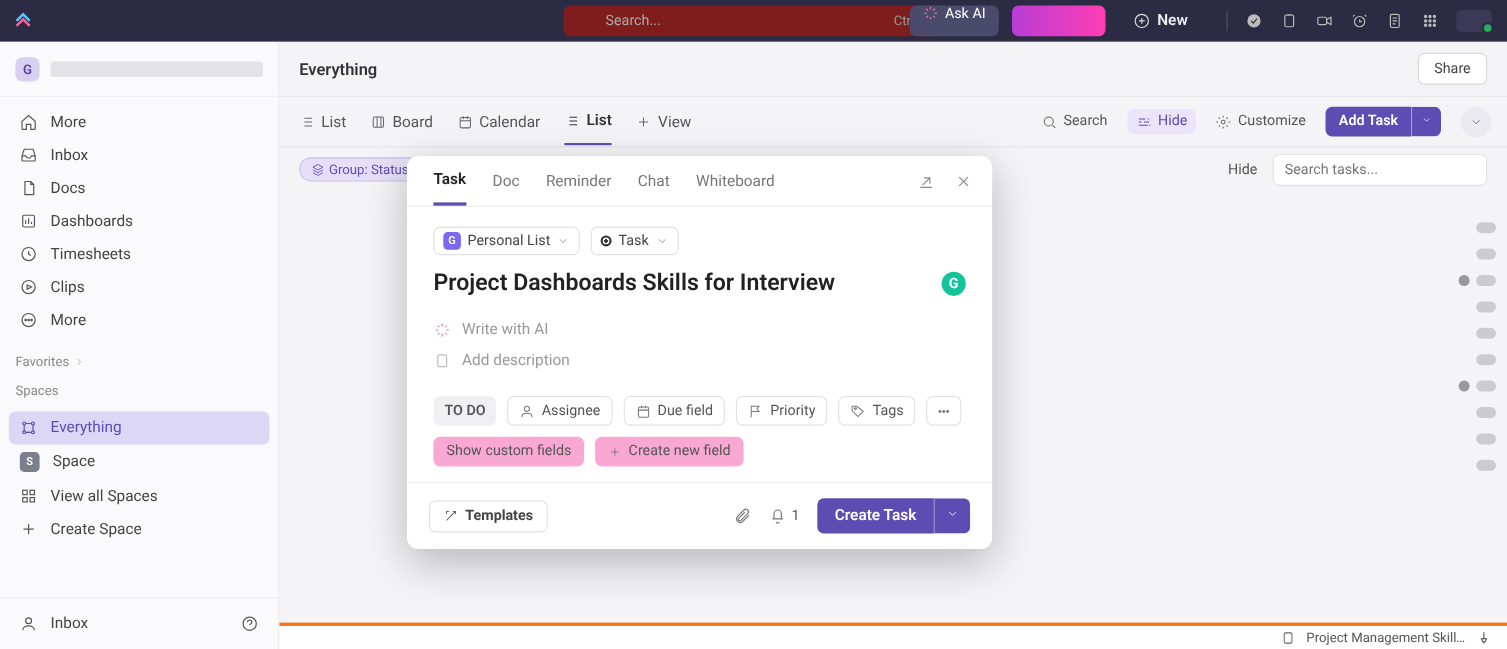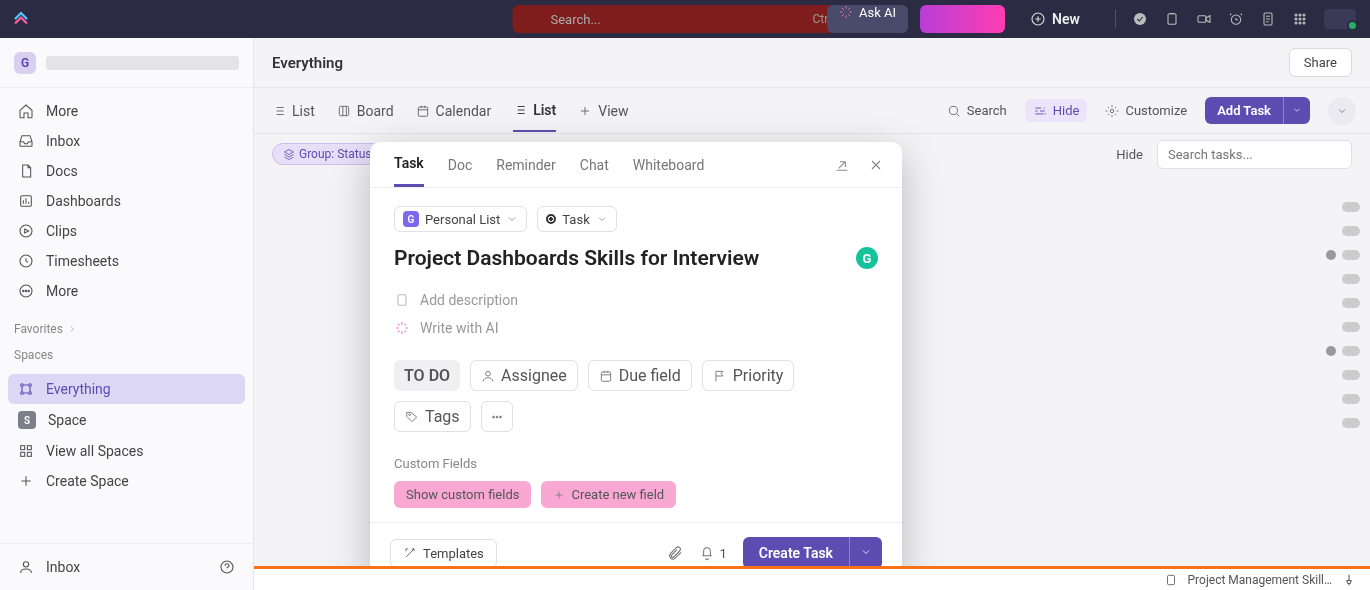--- a/index.html
+++ b/index.html
@@ -75,29 +75,29 @@
 .modal-body { padding:18px 24px 14px;}
 .location-row { display:flex; gap:10px; margin-bottom:14px;}
 .loc-chip { border:1px solid #e0e0e5; border-radius:6px; padding:4px 8px; display:flex; align-items:center; gap:6px; font-size:13px; color:#444;}
 .loc-chip .ws-mini { width:16px; height:16px; background:#7b68ee; color:#fff; border-radius:4px; display:flex;align-items:center;justify-content:center;font-size:10px;font-weight:600;}
 .task-type-dot { width:10px; height:10px; border:2px solid #333; border-radius:50%; background:radial-gradient(circle,#333 40%,transparent 42%);}
 .task-title { font-size:21px; font-weight:600; color:#222; margin-bottom:16px; display:flex; align-items:center; justify-content:space-between;}
 .grammarly { width:22px; height:22px; background:#15c39a; border-radius:50%; display:flex; align-items:center; justify-content:center; color:#fff; font-size:13px; font-weight:700;}
 .desc-row { display:flex; align-items:center; gap:10px; color:#999; font-size:14px; padding:6px 0;}
 .desc-row svg { stroke:#bbb; }
 .chip-row { display:flex; gap:10px; margin-top:18px; flex-wrap:wrap;}
-.chip { border:1px solid #e0e0e5; border-radius:6px; padding:5px 10px; font-size:16px; color:#555; display:flex; align-items:center; gap:6px; cursor:pointer;}
+.chip { border:1px solid #e0e0e5; border-radius:6px; padding:5px 10px; font-size:13px; color:#555; display:flex; align-items:center; gap:6px; cursor:pointer;}
 .chip.todo { background:#f0f0f3; border:none; font-weight:600; color:#555;}
 .chip svg { stroke:#777; }
 .chip.more-chip { padding:5px 8px;}
 .cf-label { font-size:13px; color:#888; margin-top:24px;}
 .cf-row { display:flex; gap:10px; margin-top:10px;}
 .cf-btn { background:#f9a8d4; border:none; border-radius:6px; padding:6px 12px; font-size:13px; color:#555; display:flex; align-items:center; gap:6px; cursor:pointer;}
 .modal-footer { border-top:1px solid #eee; padding:14px 20px; display:flex; align-items:center; gap:14px;}
-.tmpl-btn { border:1px solid #e0e0e5; background:#fff; border-radius:6px; padding:6px 12px; font-size:13px; color:#444; display:flex; align-items:center; gap:6px;}
+.tmpl-btn { border:1px solid #e0e0e5; background:#fff; border-radius:6px; padding:6px 12px; font-size:13px; color:#444; display:flex; align-items:center; gap:6px;font-weight:bold;}
 .footer-right { margin-left:auto; display:flex; align-items:center; gap:16px;}
 .footer-right svg { stroke:#777;}
 .bell-count { display:flex; align-items:center; gap:4px; color:#555; font-size:13px;}
 .create-btn { background:#5d4db3; color:#fff; border:none; border-radius:6px 0 0 6px; padding:8px 16px; font-size:14px; font-weight:600;}
 .create-group { display:flex;}
 .create-chevron { background:#5d4db3; border:none; border-left:1px solid rgba(255,255,255,0.3); border-radius:0 6px 6px 0; padding:8px 10px;}
 
 
 .bottom-bar { position:absolute; bottom:0; left:254px; right:0; height:24px; background:#fff; border-top:3px solid #f97316; display:flex; align-items:center; justify-content:flex-end; padding:0 14px; gap:10px; font-size:12px; color:#555;}
 
@@ -198,30 +198,30 @@
     <div class="nav-item">
         <svg class="icon" viewBox="0 0 24 24">
           <rect x="4" y="4" width="16" height="16" rx="2"></rect>
           <path d="M8 16v-5M12 16v-8M16 16v-3"></path>
         </svg>
         <span>Dashboards</span>
       </div>
     <div class="nav-item">
         <svg class="icon" viewBox="0 0 24 24">
           <circle cx="12" cy="12" r="9"></circle>
+          <path d="M12 8v4l3 2"></path>
+        </svg>
+        <span>Timesheets</span>
+      </div>
+    <div class="nav-item">
+        <svg class="icon" viewBox="0 0 24 24">
+          <circle cx="12" cy="12" r="9"></circle>
           <path d="M10 9l6 3-6 3z"></path>
         </svg>
         <span>Clips</span>
-      </div>
-    <div class="nav-item">
-        <svg class="icon" viewBox="0 0 24 24">
-          <circle cx="12" cy="12" r="9"></circle>
-          <path d="M12 8v4l3 2"></path>
-        </svg>
-        <span>Timesheets</span>
       </div>
     <div class="nav-item">
         <svg class="icon" viewBox="0 0 24 24">
           <circle cx="12" cy="12" r="9"></circle>
           <circle cx="8" cy="12" r="1" fill="#555"></circle>
           <circle cx="12" cy="12" r="1" fill="#555"></circle>
           <circle cx="16" cy="12" r="1" fill="#555"></circle>
         </svg>
         <span>More</span>
       </div>
@@ -437,29 +437,29 @@
             <path d="M6 9l6 6 6-6" stroke="#888"></path>
           </svg>
       </div>
     </div>
     <div class="task-title">
       <span>Project Dashboards Skills for Interview</span>
       <div class="grammarly">G</div>
     </div>
     <div class="desc-row">
       <svg width="16" height="16" viewBox="0 0 24 24">
-          <rect x="6" y="4" width="12" height="16" rx="2"></rect>
-        </svg>
-      <span>Add description</span>
+          <path d="M12 3v4M12 17v4M3 12h4M17 12h4M6 6l2 2M16 16l2 2M6 18l2-2M16 8l2-2" stroke="#e077d0"></path>
+        </svg>
+      <span>Write with AI</span>
     </div>
     <div class="desc-row">
       <svg width="16" height="16" viewBox="0 0 24 24">
-          <path d="M12 3v4M12 17v4M3 12h4M17 12h4M6 6l2 2M16 16l2 2M6 18l2-2M16 8l2-2" stroke="#e077d0"></path>
-        </svg>
-      <span>Write with AI</span>
+          <rect x="6" y="4" width="12" height="16" rx="2"></rect>
+        </svg>
+      <span>Add description</span>
     </div>
     <div class="chip-row">
       <div class="chip todo">TO DO</div>
       <div class="chip">
           <svg width="14" height="14" viewBox="0 0 24 24">
             <circle cx="12" cy="8" r="4"></circle>
             <path d="M4 21c0-4 4-6 8-6s8 2 8 6"></path>
           </svg>
           <span>Assignee</span>
         </div>
@@ -484,21 +484,20 @@
           <span>Tags</span>
         </div>
       <div class="chip more-chip">
           <svg width="14" height="14" viewBox="0 0 24 24">
             <circle cx="6" cy="12" r="1.5" fill="#777"></circle>
             <circle cx="12" cy="12" r="1.5" fill="#777"></circle>
             <circle cx="18" cy="12" r="1.5" fill="#777"></circle>
           </svg>
         </div>
     </div>
-    <div class="cf-label">Custom Fields</div>
     <div class="cf-row">
       <button class="cf-btn">Show custom fields</button>
       <button class="cf-btn">
           <svg width="12" height="12" viewBox="0 0 24 24">
             <path d="M12 5v14M5 12h14" stroke="#777"></path>
           </svg>
           <span>Create new field</span>
         </button>
     </div>
   </div>

